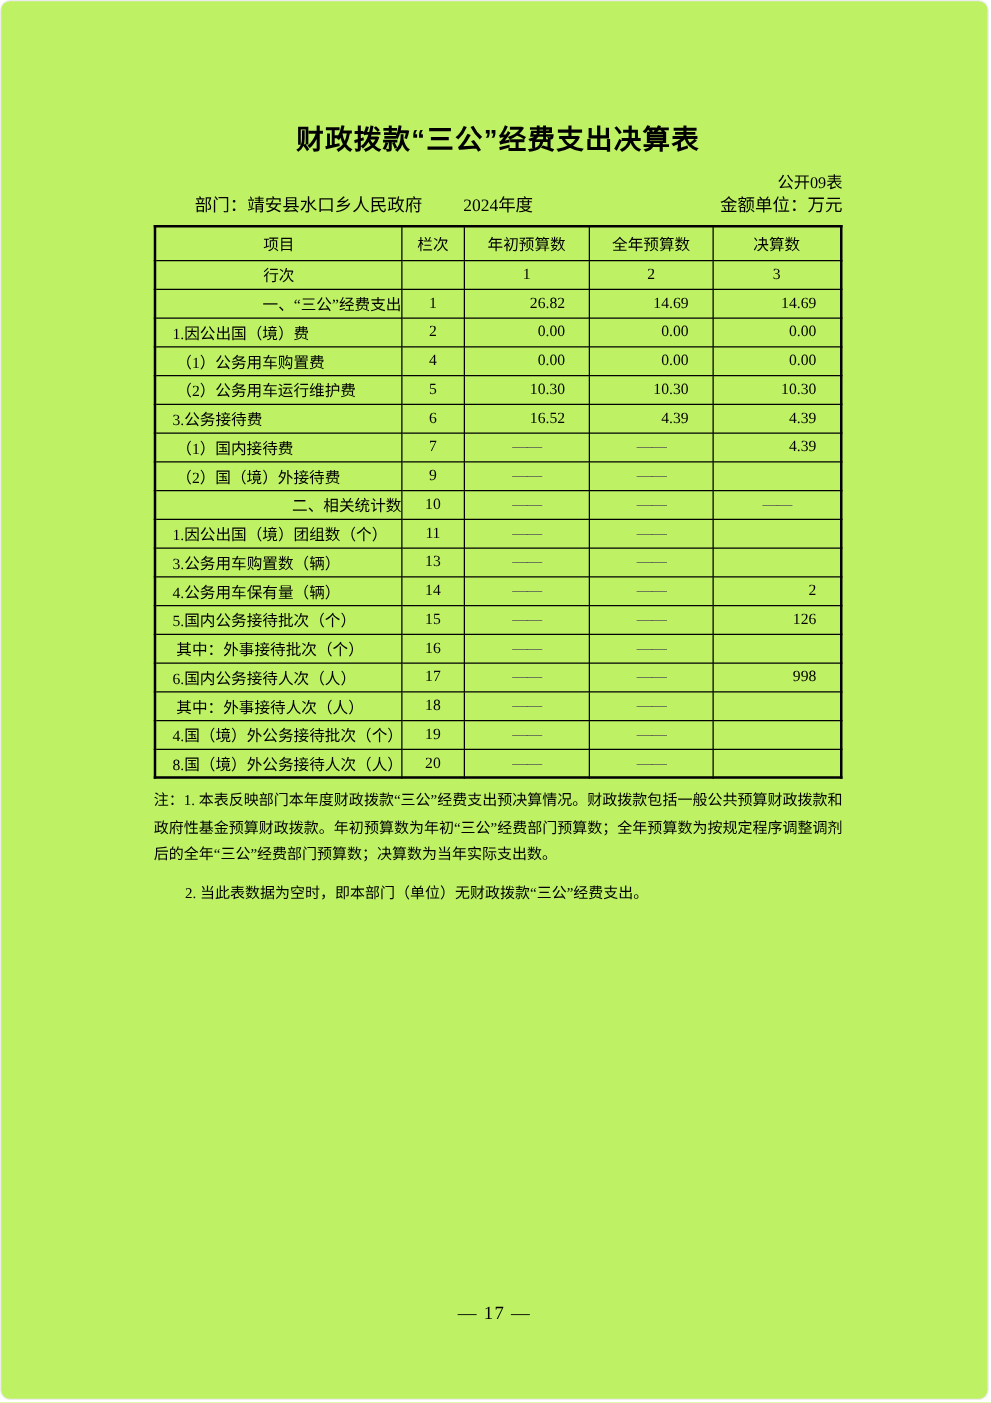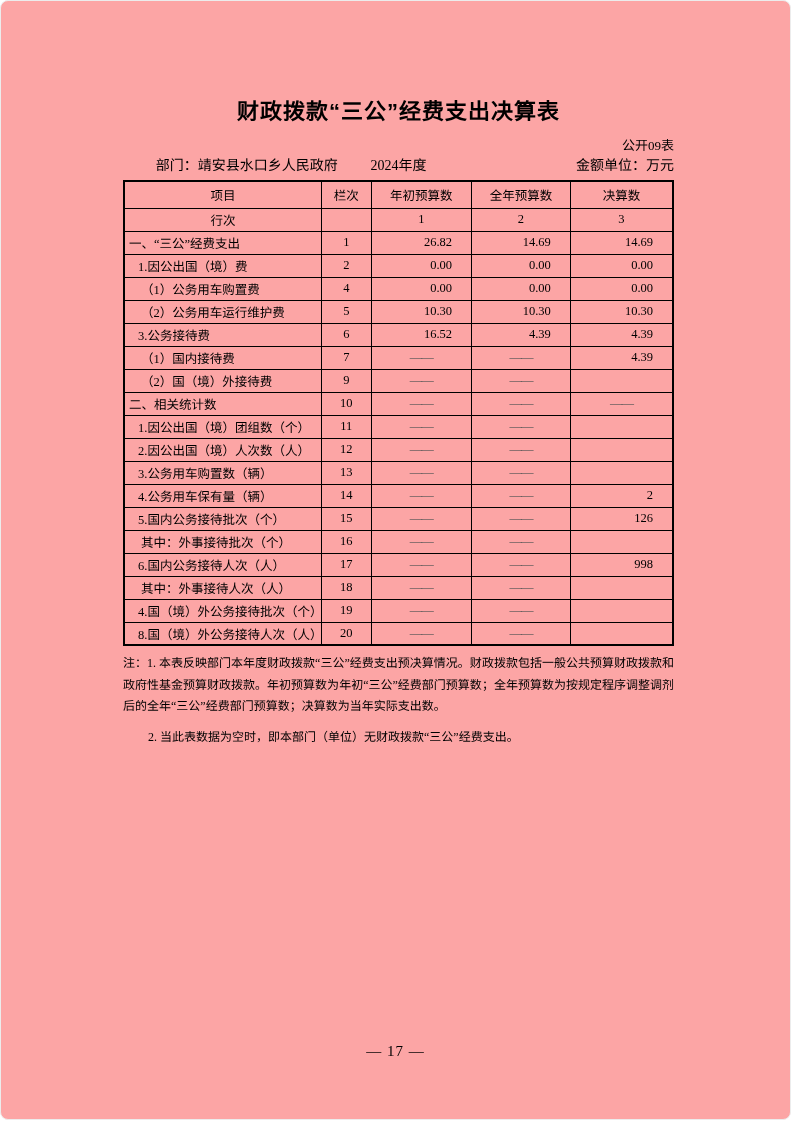--- a/index.html
+++ b/index.html
@@ -2,21 +2,21 @@
 <html lang="zh-CN"><head>
 <meta charset="utf-8">
 <style>
   * { box-sizing: border-box; }
   html, body { margin: 0; padding: 0; background: #fff; }
   .page {
     position: relative;
     width: 791px;
     height: 1120px;
     margin: 0;
-    background: #fca5a5;
+    background: #bef264;
     border: 1px solid #ececec;
     border-radius: 8px;
     font-family: "Liberation Serif", "DejaVu Serif", serif;
     color: #000;
     overflow: hidden;
   }
   .content { padding: 97px 116px 0 122px; }
 
   .doc-title {
     margin: 0;
@@ -58,21 +58,21 @@
     font-size: 12.5px;
     padding: 0;
     overflow: hidden;
     white-space: nowrap;
   }
   .budget-table thead tr.hdr th { height: 27px; text-align: center; }
   .budget-table thead tr.sub th { height: 23px; text-align: center; }
   .budget-table tbody td { height: 23px; }
 
   td.c-item { text-align: left; }
-  td.c-item.ind0 { padding-left: 4px; }
+  td.c-item.ind0 { padding-left: 4px; text-align: right; }
   td.c-item.ind1 { padding-left: 13px; }
   td.c-item.ind2 { padding-left: 16px; }
   td.c-item.ind3 { padding-left: 54px; }
   td.c-line { text-align: center; }
   td.c-val  { text-align: right; padding-right: 19px; }
   td.c-val.dash { text-align: center; padding-right: 0; color: #555; letter-spacing: -1px; }
   td.c-val.empty { }
 
   .notes { margin-top: 7px; font-size: 12px; line-height: 21.5px; text-align: justify; }
   .notes p { margin: 0; }
@@ -185,27 +185,20 @@
             <td class="c-val dash">——</td>
           </tr>
           <tr>
             <td class="c-item ind1">1.因公出国（境）团组数（个）</td>
             <td class="c-line">11</td>
             <td class="c-val dash">——</td>
             <td class="c-val dash">——</td>
             <td class="c-val empty"></td>
           </tr>
           <tr>
-            <td class="c-item ind1">2.因公出国（境）人次数（人）</td>
-            <td class="c-line">12</td>
-            <td class="c-val dash">——</td>
-            <td class="c-val dash">——</td>
-            <td class="c-val empty"></td>
-          </tr>
-          <tr>
             <td class="c-item ind1">3.公务用车购置数（辆）</td>
             <td class="c-line">13</td>
             <td class="c-val dash">——</td>
             <td class="c-val dash">——</td>
             <td class="c-val empty"></td>
           </tr>
           <tr>
             <td class="c-item ind1">4.公务用车保有量（辆）</td>
             <td class="c-line">14</td>
             <td class="c-val dash">——</td>

